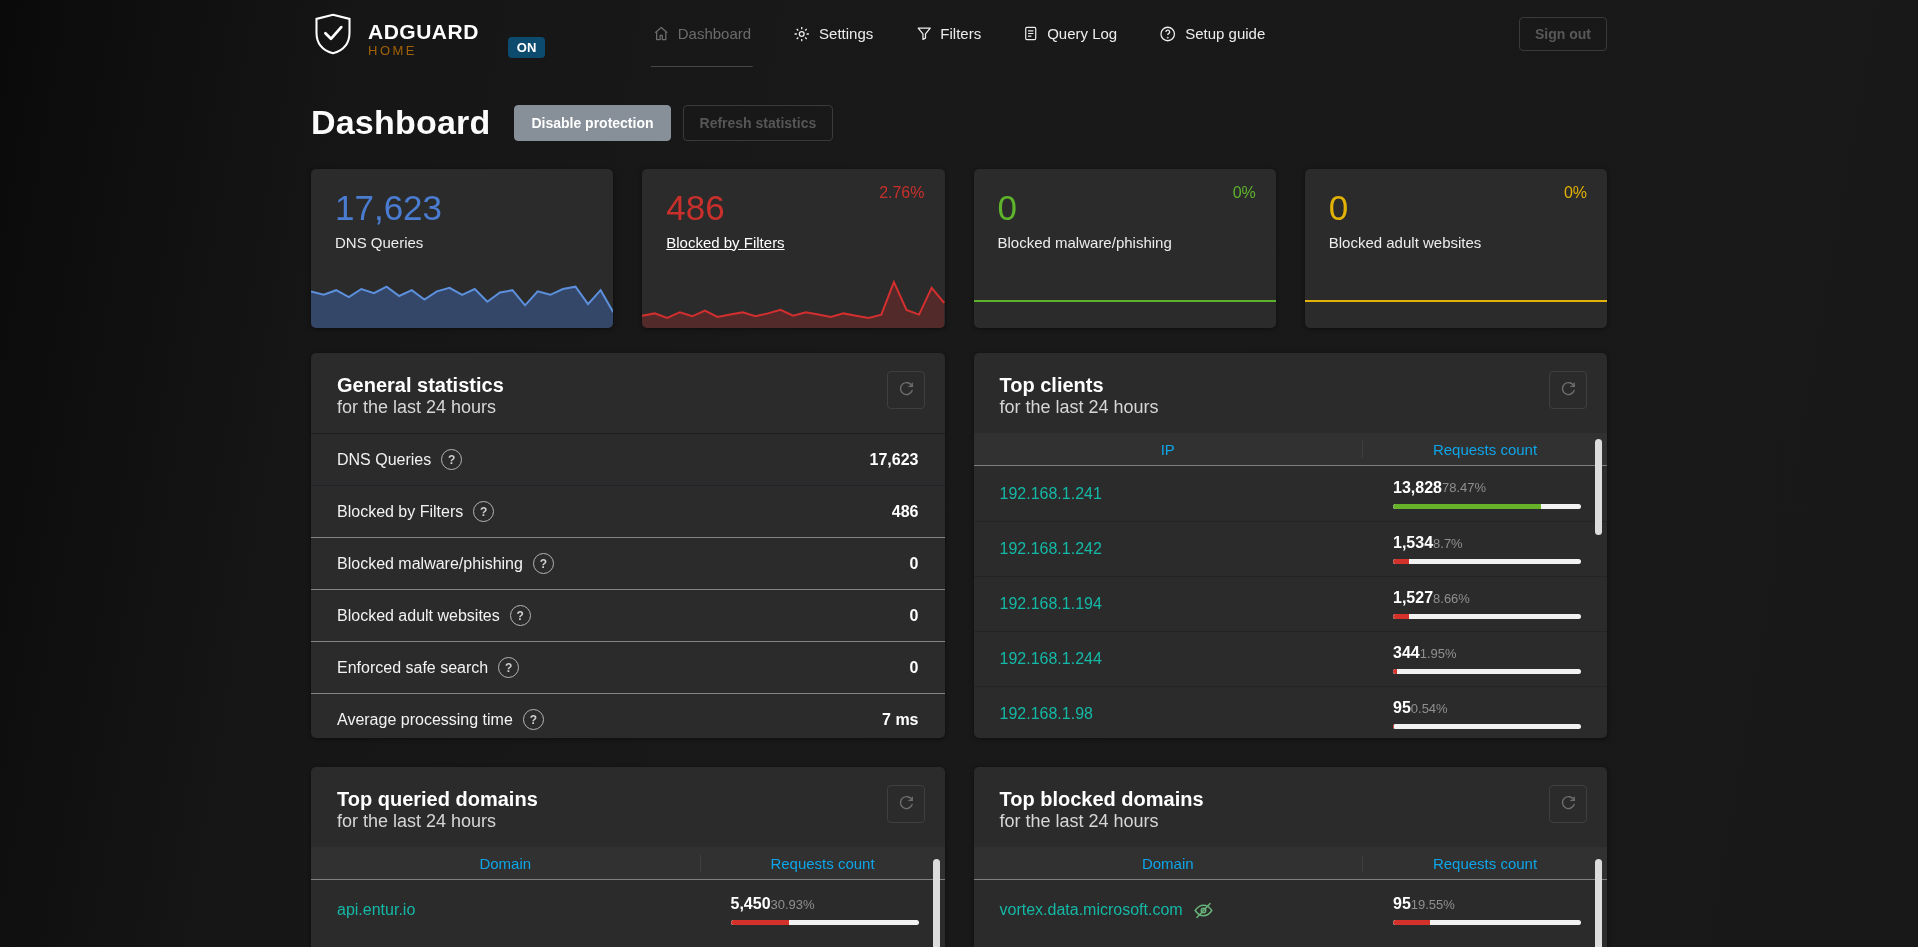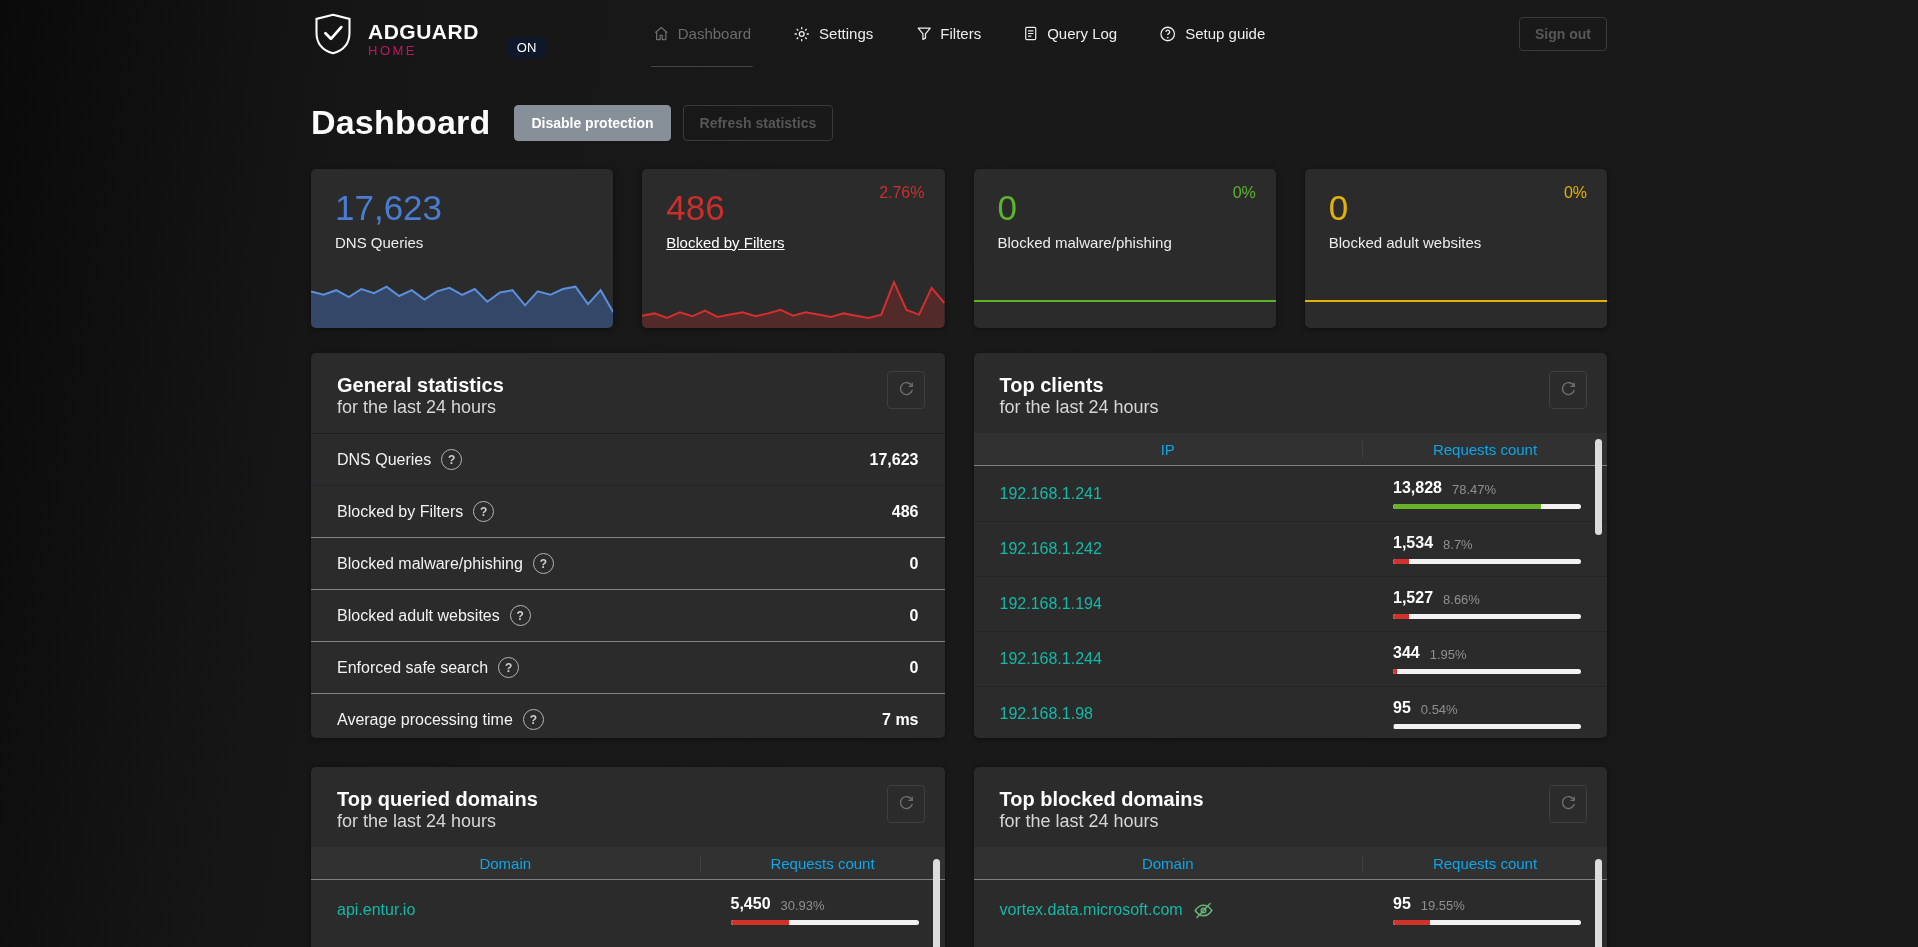--- a/index.html
+++ b/index.html
@@ -10,22 +10,22 @@
     background: linear-gradient(100deg, #0a0a0a 0%, #161616 18%, #191919 45%, #181818 100%);
   }
   a { text-decoration: none; color: inherit; }
 
   
   header { height: 67px; position: relative; }
   .header-inner { width: 1296px; height: 100%; margin: 0 auto; display: flex; align-items: center; justify-content: space-between; position: relative; }
   .logo { display: flex; align-items: flex-end; gap: 13px; }
   .logo-shield { width: 44px; height: 48px; }
   .logo-text .logo-title { font-size: 21px; font-weight: 700; letter-spacing: 0.5px; color: #fff; line-height: 22px; }
-  .logo-text .logo-sub { font-size: 13px; letter-spacing: 2.5px; color: #be185d; line-height: 15px; }
-  .on-badge { margin-left: 16px; background: #0f172a; color: #fff; font-size: 13px; font-weight: 400; padding: 3px 9px; border-radius: 4px; }
+  .logo-text .logo-sub { font-size: 13px; letter-spacing: 2.5px; color: #a16207; line-height: 15px; }
+  .on-badge { margin-left: 16px; background: #0c4a6e; color: #fff; font-size: 13px; font-weight: 700; padding: 3px 9px; border-radius: 4px; }
   nav.main-nav { position: absolute; left: 50%; top: 0; transform: translateX(-50%); height: 100%; display: flex; align-items: center; gap: 38px; }
   .nav-item { display: flex; align-items: center; gap: 8px; height: 100%; font-size: 15px; color: #ededed; cursor: pointer; padding: 0 2px; }
   .nav-item .nav-icon { display: flex; align-items: center; }
   .nav-item svg { stroke: currentColor; }
   .nav-item.active { color: #6b6b6b; box-shadow: inset 0 -1px 0 #474747; }
   .signout-btn { background: transparent; border: 1px solid #3a3a3a; color: #585858; font-size: 14px; font-weight: 700; padding: 8px 15px; border-radius: 4px; font-family: inherit; cursor: pointer; }
 
   
   main { width: 1296px; margin: 0 auto; }
   .page-head { margin-top: 36px; display: flex; align-items: center; }
@@ -71,21 +71,21 @@
   
   .table-head { height: 33px; display: flex; align-items: center; background: #313131; border-bottom: 1px solid rgba(255,255,255,0.38); font-size: 15px; color: #0ea5e9; }
   .th-left { flex: 1; text-align: center; }
   .th-right { width: 245px; text-align: center; border-left: 1px solid rgba(255,255,255,0.07); }
   .bar-row { display: flex; align-items: center; padding: 0 26px 0 26px; border-top: 1px solid #242424; }
   .bar-row:first-of-type { border-top: none; }
   .rows-55 .bar-row { height: 55px; }
   .rows-60 .bar-row { height: 60px; }
   .bar-row-label { flex: 1; font-size: 16px; color: #14b8a6; display: flex; align-items: center; gap: 10px; }
   .bar-row-right { width: 188px; display: flex; flex-direction: column; }
-  .rc-top { display: flex; align-items: flex-end; gap: 10px; }
+  .rc-top { display: flex; align-items: center; }
   .rc-count { font-size: 16px; font-weight: 700; color: #fff; }
   .rc-pct { font-size: 13px; color: #8f8f8f; }
   .rc-bar { margin-top: 7px; height: 5px; width: 188px; background: #f2f2f2; border-radius: 3px; position: relative; overflow: hidden; }
   .rc-fill { position: absolute; left: 0; top: 0; bottom: 0; border-radius: 3px 0 0 3px; }
 
   .scroll-thumb { position: absolute; right: 5px; width: 7px; border-radius: 4px; background: #dcdcdc; cursor: pointer; }
   .thumb-clients { top: 86px; height: 96px; }
   .thumb-bottom { top: 92px; height: 235px; }
 </style>
 </head>

